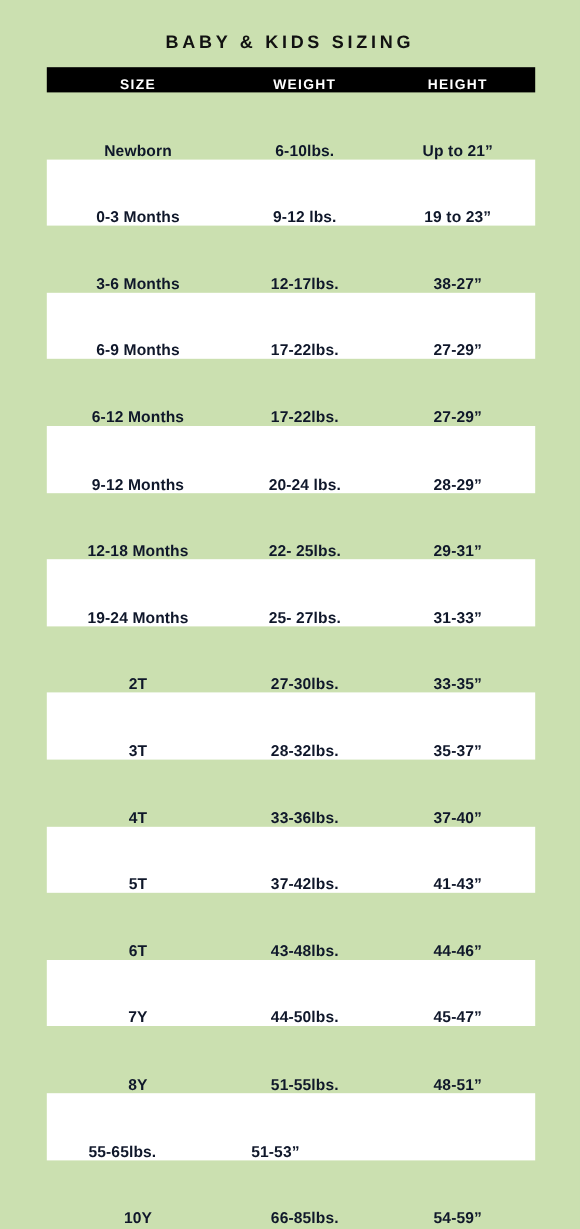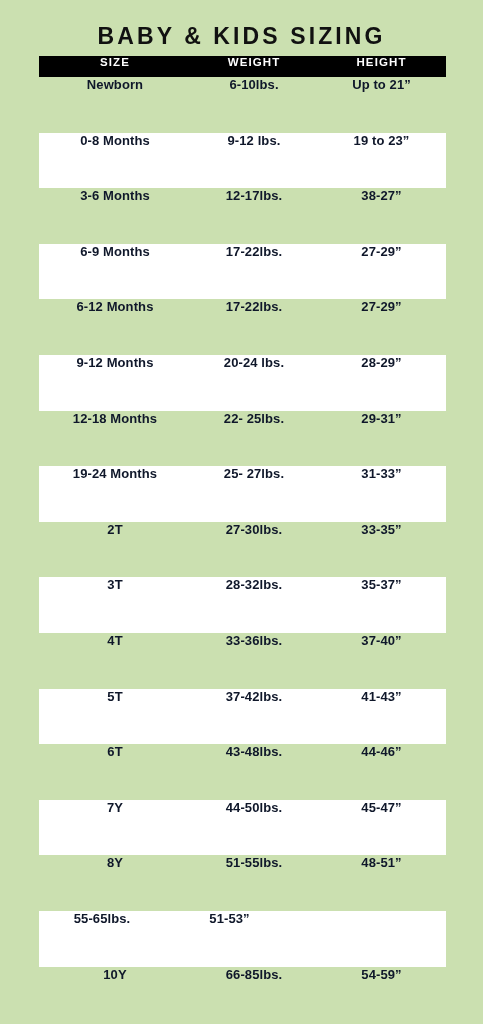--- a/index.html
+++ b/index.html
@@ -20,36 +20,36 @@
     height: 1024px;
     background: #cbe0b0;
     box-sizing: border-box;
   }
   .chart-title {
     position: absolute;
     left: 0;
     top: 24px;
     width: 483px;
     text-align: center;
-    font-size: 23px;
+    font-size: 15px;
     font-weight: bold;
     letter-spacing: 3.1px;
     color: #111111;
     line-height: 24px;
     white-space: nowrap;
   }
   .table-wrap {
     position: absolute;
     left: 39px;
     top: 56px;
     width: 407px;
   }
   .row {
     display: flex;
-    align-items: flex-start;
+    align-items: flex-end;
     width: 407px;
     box-sizing: border-box;
   }
   .header-row {
     height: 21px;
     background: #000000;
   }
   .header-row .cell {
     color: #ffffff;
     font-size: 11.5px;
@@ -95,21 +95,21 @@
       <div class="cell col-height">HEIGHT</div>
     </div>
 
     <div id="rows-container">
         <div class="row data-row green">
           <div class="cell col-size">Newborn</div>
           <div class="cell col-weight">6-10lbs.</div>
           <div class="cell col-height">Up to 21”</div>
         </div>
         <div class="row data-row white">
-          <div class="cell col-size">0-8 Months</div>
+          <div class="cell col-size">0-3 Months</div>
           <div class="cell col-weight">9-12 lbs.</div>
           <div class="cell col-height">19 to 23”</div>
         </div>
         <div class="row data-row green">
           <div class="cell col-size">3-6 Months</div>
           <div class="cell col-weight">12-17lbs.</div>
           <div class="cell col-height">38-27”</div>
         </div>
         <div class="row data-row white">
           <div class="cell col-size">6-9 Months</div>

